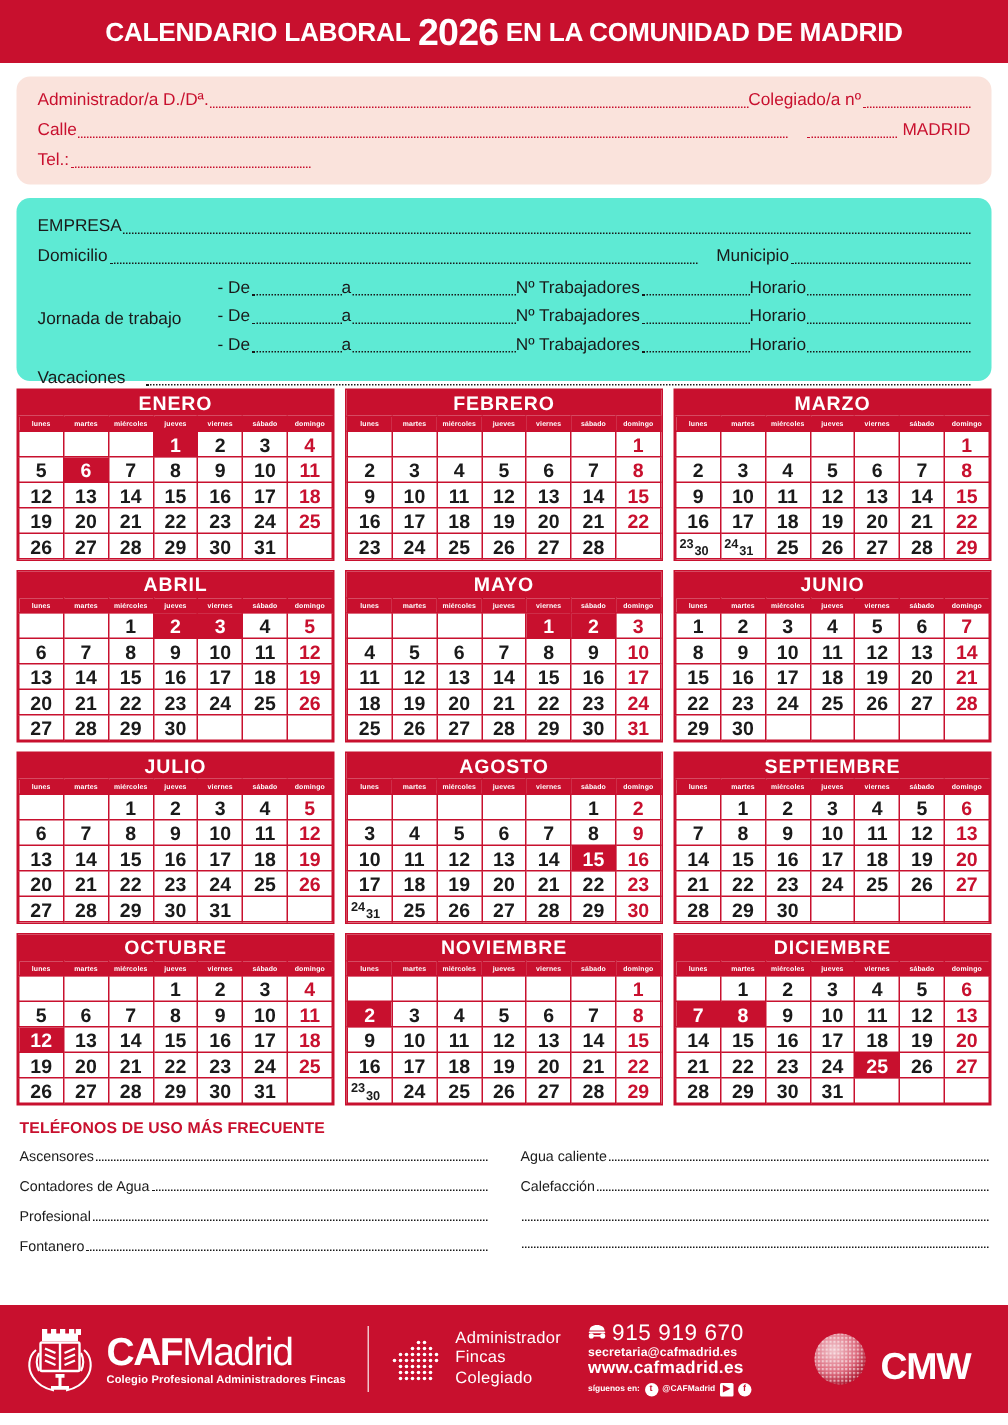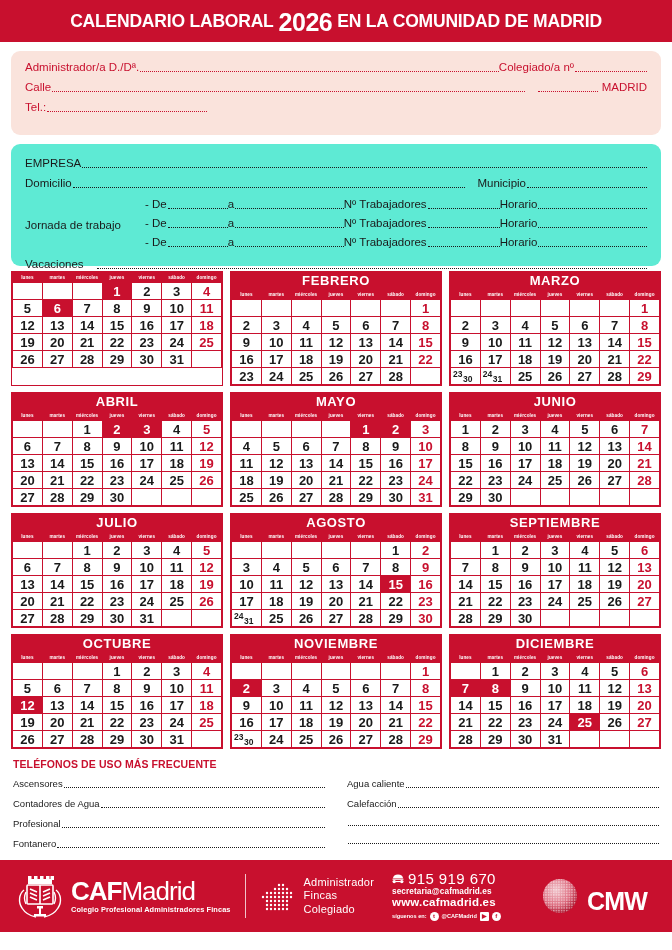--- a/index.html
+++ b/index.html
@@ -42,21 +42,21 @@
   }
   .panel {
     border-radius: 9px;
     padding: 9px 14px 10px 14px;
     box-sizing: border-box;
   }
   .panel-admin {
     background: #fae3dc;
     color: #c8102e;
     font-size: 11.5px;
-    height: 84px;
+    height: 72px;
   }
   .panel-empresa {
     background: #5eead4;
     color: #1a1a1a;
     font-size: 11.5px;
     height: 122px;
     margin-top: 9px;
     padding-top: 12px;
   }
   .frow {
@@ -170,33 +170,33 @@
     letter-spacing: 0.1px;
     margin-bottom: 7px;
   }
   .phones-cols {
     display: flex;
     gap: 22px;
   }
   .phones-col { flex: 1; }
   .prow {
     display: flex;
-    align-items: flex-end;
+    align-items: flex-start;
     font-size: 9.5px;
     color: #1a1a1a;
     line-height: 13px;
     margin-bottom: 7px;
     white-space: nowrap;
   }
   .prow .dots { margin-bottom: 2px; height: 8px; }
   
   .footer {
     position: absolute;
     left: 0;
-    bottom: 18px;
+    bottom: 8px;
     width: 672px;
     height: 72px;
     background: #c8102e;
     display: flex;
     align-items: center;
     color: #ffffff;
   }
   .f-caf {
     display: flex;
     align-items: center;
@@ -376,20 +376,21 @@
     <div class="frow" style="margin-top:4px;gap:12px;">
       <span class="lbl">Vacaciones</span>
       <span class="dots"></span>
     </div>
   </div>
 </div>
 
 <div class="cal-wrap">
   <div class="cal-grid" id="cal-grid">
       <div class="month">
+        <div class="month-title">ENERO</div>
         <table class="cal">
           <thead>
             <tr>
               <th>lunes</th>
               <th>martes</th>
               <th>miércoles</th>
               <th>jueves</th>
               <th>viernes</th>
               <th>sábado</th>
               <th>domingo</th>

